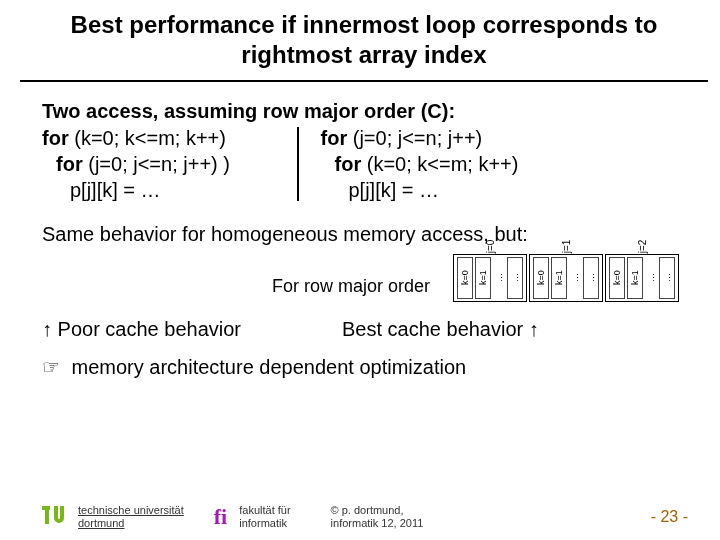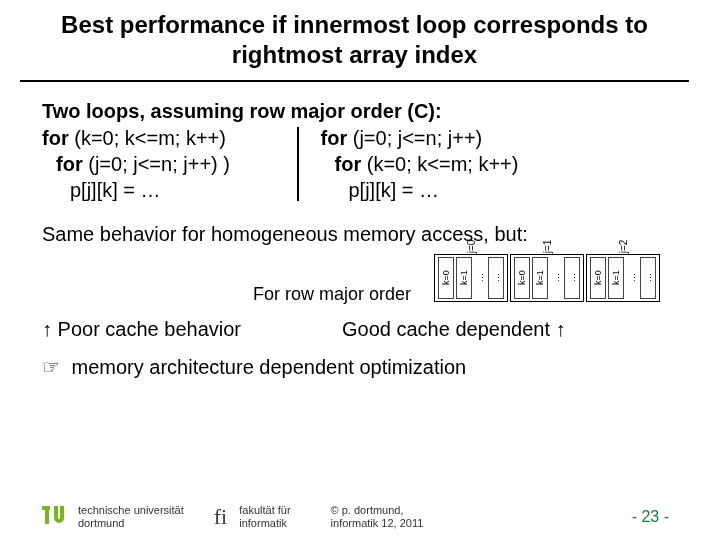--- a/index.html
+++ b/index.html
@@ -8,21 +8,21 @@
     height: 540px;
     font-family: Arial, Helvetica, sans-serif;
     background: #fff;
     color: #000;
     position: relative;
     overflow: hidden;
   }
   .slide {
     width: 100%;
     height: 100%;
-    padding: 10px 31px 0 20px;
+    padding: 10px 12px 0 20px;
     display: flex;
     flex-direction: column;
   }
   .title {
     font-size: 24px;
     font-weight: bold;
     text-align: center;
     line-height: 1.25;
     padding: 0 10px 8px 10px;
   }
@@ -67,21 +67,21 @@
     display: flex;
     align-items: center;
     justify-content: flex-end;
     margin-bottom: 16px;
     padding-right: 6px;
   }
   .diagram-caption {
     font-size: 18px;
     margin-right: 22px;
     position: relative;
-    top: 16px;
+    top: 8px;
   }
   .mem-diagram {
     display: flex;
     position: relative;
   }
   .jgroup {
     border: 1px solid #000;
     display: flex;
     padding: 2px;
     margin: 0 1px;
@@ -133,51 +133,51 @@
     padding: 6px 20px 8px 20px;
     font-size: 11px;
     color: #333;
   }
   .tu-logo {
     display: flex;
     align-items: center;
     margin-right: 8px;
   }
   .tu-logo svg { display: block; }
-  .uni-name { line-height: 1.2; margin-right: 30px; }
+  .uni-name { line-height: 1.2; margin-right: 30px; text-decoration: underline; }
   .fi-logo {
     display: flex;
     align-items: center;
     margin-right: 8px;
   }
   .fi-text {
     font-family: Georgia, serif;
     font-size: 22px;
-    color: #404040;
-    font-weight: normal;
+    color: #a21caf;
+    font-weight: bold;
     margin-right: 4px;
   }
   .fac-name { line-height: 1.2; margin-right: 40px; }
   .copy { line-height: 1.2; flex: 1; }
-  .pagenum { font-size: 16px; color: #15803d; }
+  .pagenum { font-size: 16px; color: #a16207; }
 </style>
 </head>
 <body>
 
 <div class="slide">
 
   <div class="title">
     <span>Best performance if innermost loop corresponds to</span><br>
     <span>rightmost array index</span>
   </div>
   <hr class="hr">
 
   <div class="content">
 
-    <div class="intro">Two loops, assuming row major order (C):</div>
+    <div class="intro">Two access, assuming row major order (C):</div>
 
     <div class="cols">
       <div class="col-left code">
         <div class="l1"><span class="for">for</span><span> (k=0; k&lt;=m; k++)</span></div>
         <div class="l2"><span class="for">for</span><span> (j=0; j&lt;=n; j++) )</span></div>
         <div class="l3">p[j][k] = …</div>
       </div>
       <div class="vline"></div>
       <div class="col-right code">
         <div class="l1"><span class="for">for</span><span> (j=0; j&lt;=n; j++)</span></div>
@@ -211,21 +211,21 @@
         </div>
       </div>
     </div>
 
     <div class="behavior-row">
       <div class="behavior-left">
         <span class="arrow-up">↑</span>
         <span>Poor cache behavior</span>
       </div>
       <div class="behavior-right">
-        <span>Good cache dependent</span>
+        <span>Best cache behavior</span>
         <span class="arrow-up">↑</span>
       </div>
     </div>
 
     <div class="memo">
       <span class="hand">☞</span>
       <span>memory architecture dependent optimization</span>
     </div>
   </div>
 

